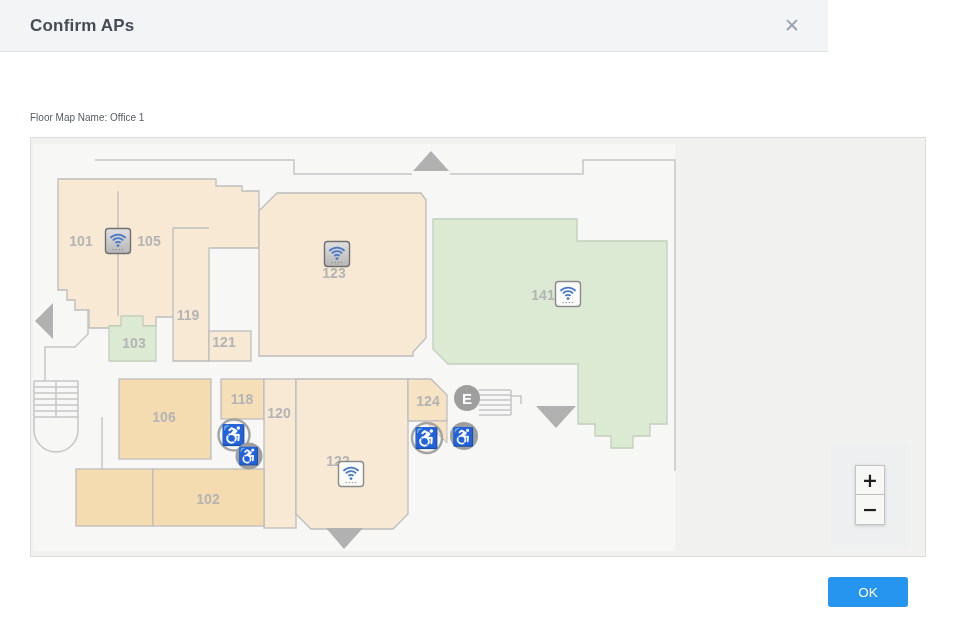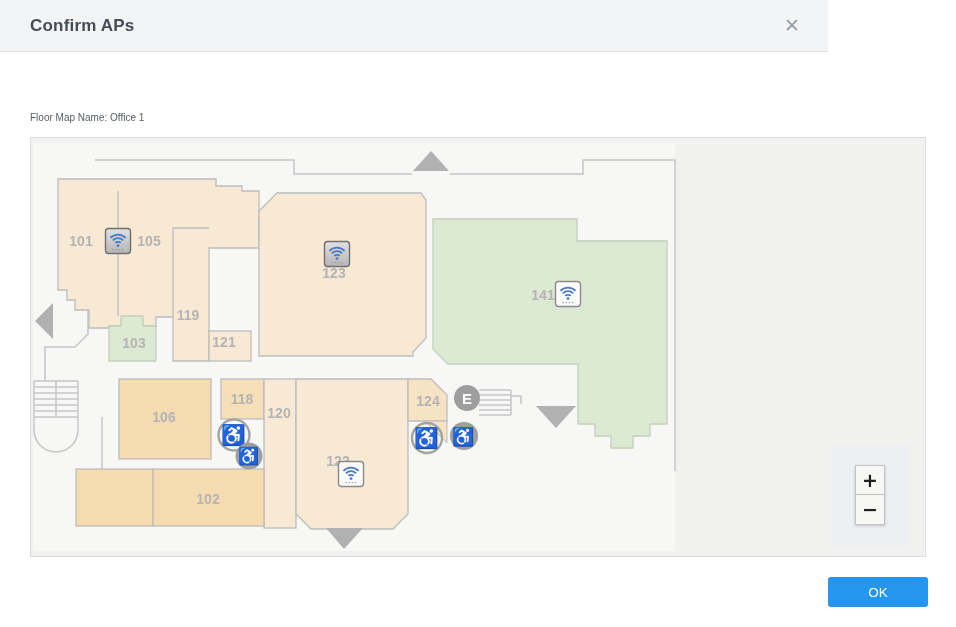--- a/index.html
+++ b/index.html
@@ -33,21 +33,21 @@
 
   .zoom-box { position: absolute; right: 16px; top: 306px; width: 78px; height: 102px;
     background: rgba(233,236,241,0.55); display: flex; align-items: center; justify-content: center; }
   .zoom-ctrl { width: 30px; background: #f7f7f5; border: 1px solid #c3c3c3;
     box-shadow: 0 1px 3px rgba(0,0,0,0.18); }
   .zoom-btn { display: block; width: 28px; height: 29px; background: #f7f7f5; border: none;
     font-size: 19px; font-weight: bold; color: #1f1f1f; cursor: pointer; line-height: 1;
     font-family: "DejaVu Sans", sans-serif; padding: 0; }
   .zoom-btn:first-child { border-bottom: 1px solid #bdbdbd; }
 
-  .ok-btn { position: absolute; left: 828px; top: 577px; width: 100px; height: 30px;
+  .ok-btn { position: absolute; left: 828px; top: 577px; width: 80px; height: 30px;
     background: #2595f0; color: #fff; font-size: 13.5px; border: none; border-radius: 3px;
     cursor: pointer; font-family: "Liberation Sans", sans-serif; }
 </style>
 </head>
 <body>
 
 <div class="dialog-header">
   <span class="dialog-title">Confirm APs</span>
   <button class="close-btn">✕</button>
 </div>

